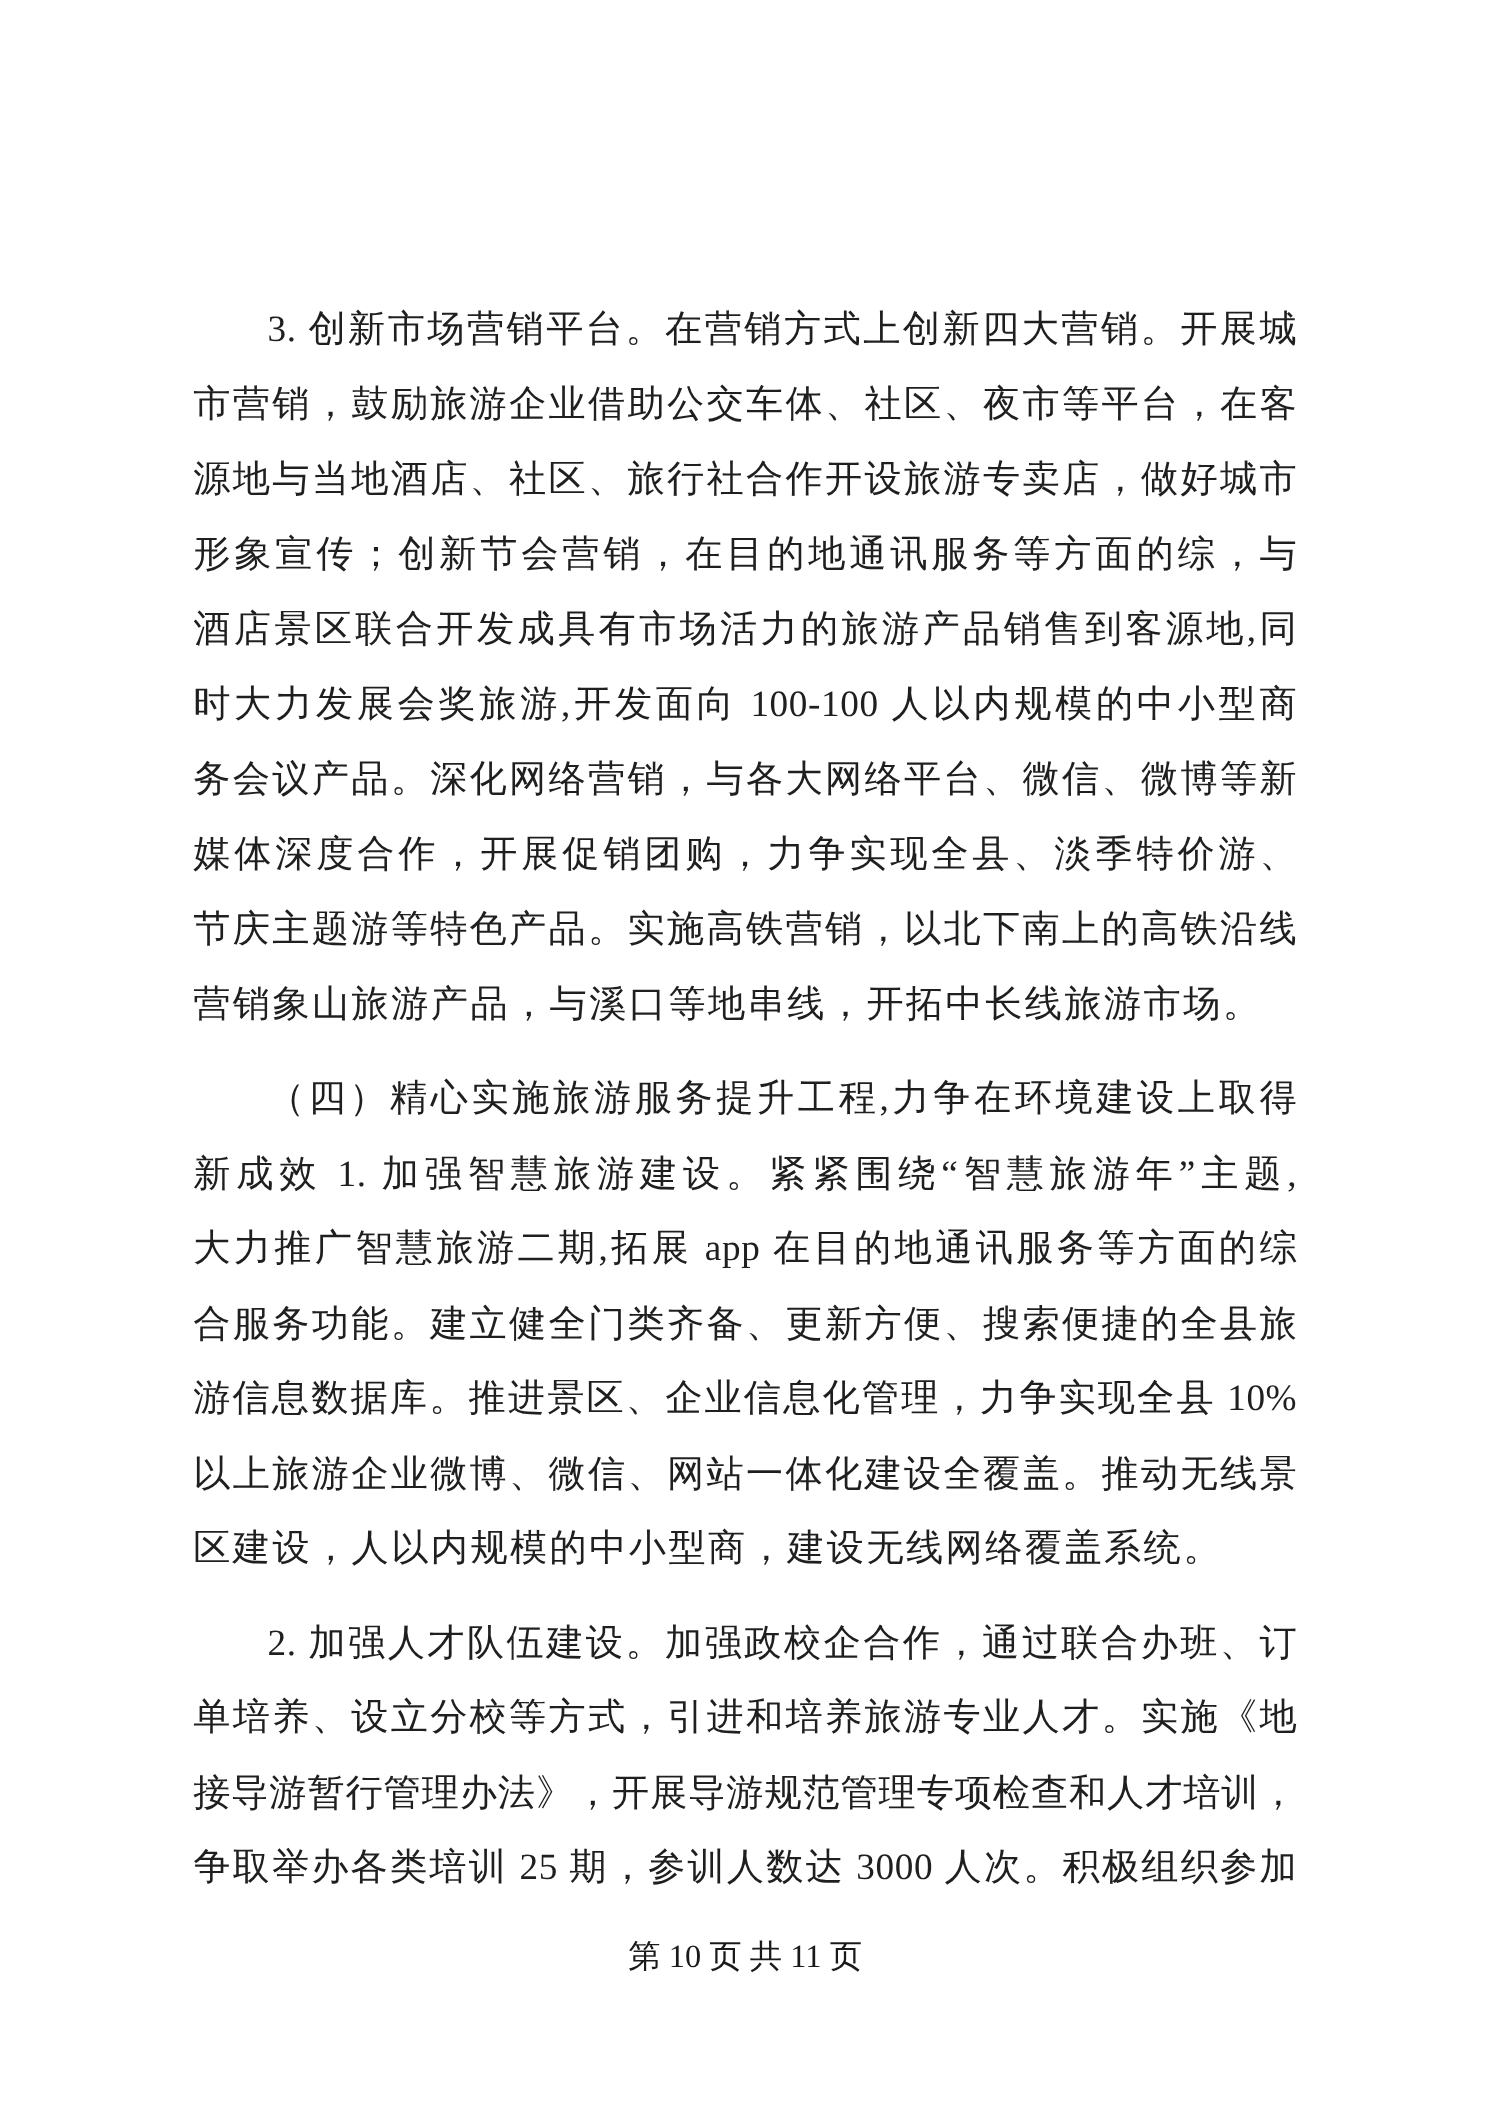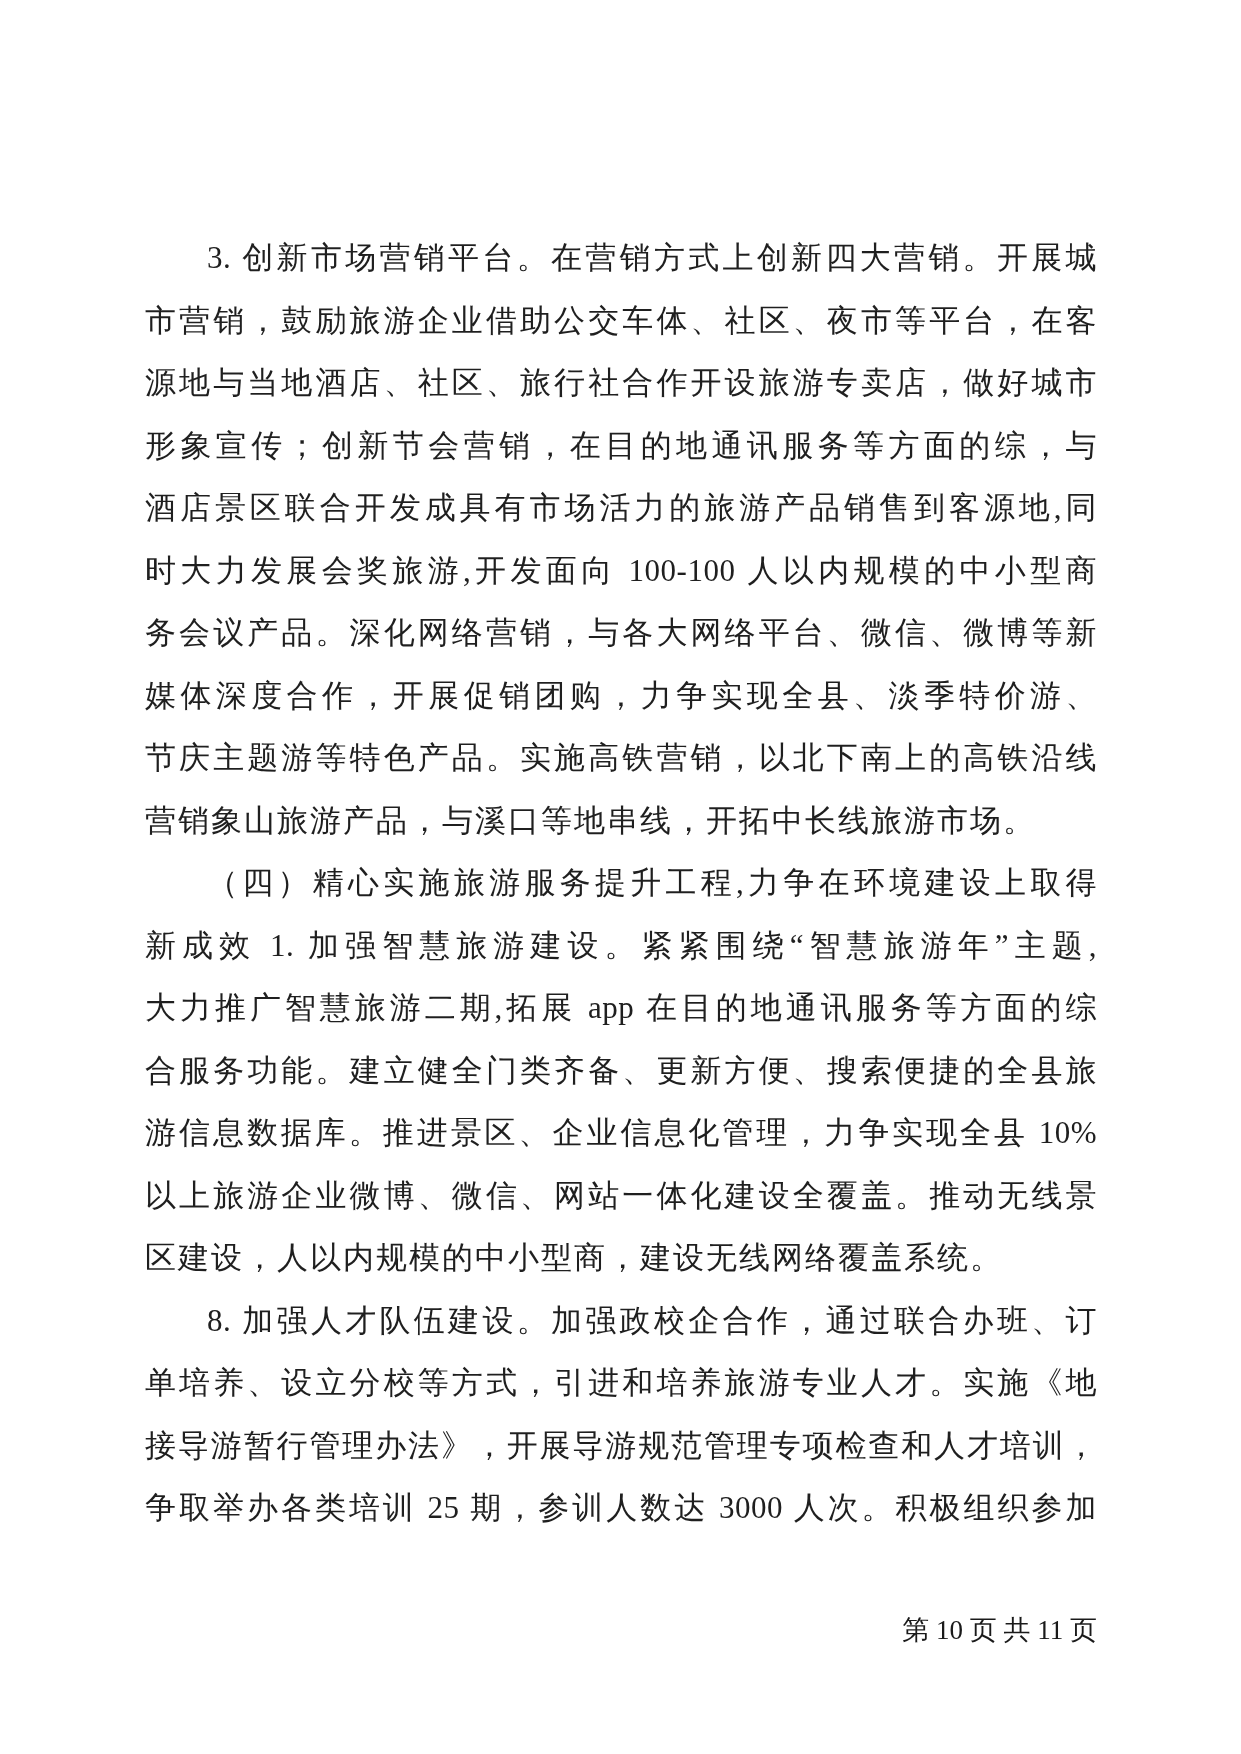--- a/index.html
+++ b/index.html
@@ -16,21 +16,21 @@
     font-family: "Liberation Serif", "DejaVu Serif", serif;
     color: #1f1f1f;
   }
   .content {
     position: absolute;
     left: 145px;
     top: 227px;
     width: 952px;
   }
   .paragraph {
-    margin: 0;
+    margin: 16px;
     padding: 0;
   }
   .line {
     height: 62.5px;
     line-height: 62.5px;
     font-size: 31px;
     letter-spacing: 0.5px;
     white-space: nowrap;
     text-align: justify;
     text-align-last: justify;
@@ -42,21 +42,21 @@
   .line.para-end {
     text-align: left;
     text-align-last: left;
     letter-spacing: 2px;
   }
   .footer {
     position: absolute;
     left: 145px;
     width: 952px;
     top: 1612px;
-    text-align: right;
+    text-align: center;
     font-size: 27px;
     line-height: 36px;
     color: #1a1a1a;
   }
 </style>
 </head>
 <body>
 
 <div class="page">
 
@@ -79,21 +79,21 @@
       <div class="line indent">（四）精心实施旅游服务提升工程,力争在环境建设上取得</div>
       <div class="line">新成效 1. 加强智慧旅游建设。紧紧围绕“智慧旅游年”主题,</div>
       <div class="line">大力推广智慧旅游二期,拓展 app 在目的地通讯服务等方面的综</div>
       <div class="line">合服务功能。建立健全门类齐备、更新方便、搜索便捷的全县旅</div>
       <div class="line">游信息数据库。推进景区、企业信息化管理，力争实现全县 10%</div>
       <div class="line">以上旅游企业微博、微信、网站一体化建设全覆盖。推动无线景</div>
       <div class="line para-end">区建设，人以内规模的中小型商，建设无线网络覆盖系统。</div>
     </div>
 
     <div class="paragraph">
-      <div class="line indent">8. 加强人才队伍建设。加强政校企合作，通过联合办班、订</div>
+      <div class="line indent">2. 加强人才队伍建设。加强政校企合作，通过联合办班、订</div>
       <div class="line">单培养、设立分校等方式，引进和培养旅游专业人才。实施《地</div>
       <div class="line">接导游暂行管理办法》，开展导游规范管理专项检查和人才培训，</div>
       <div class="line">争取举办各类培训 25 期，参训人数达 3000 人次。积极组织参加</div>
     </div>
 
   </div>
 
   <div class="footer">第 10 页 共 11 页</div>
 
 </div>

